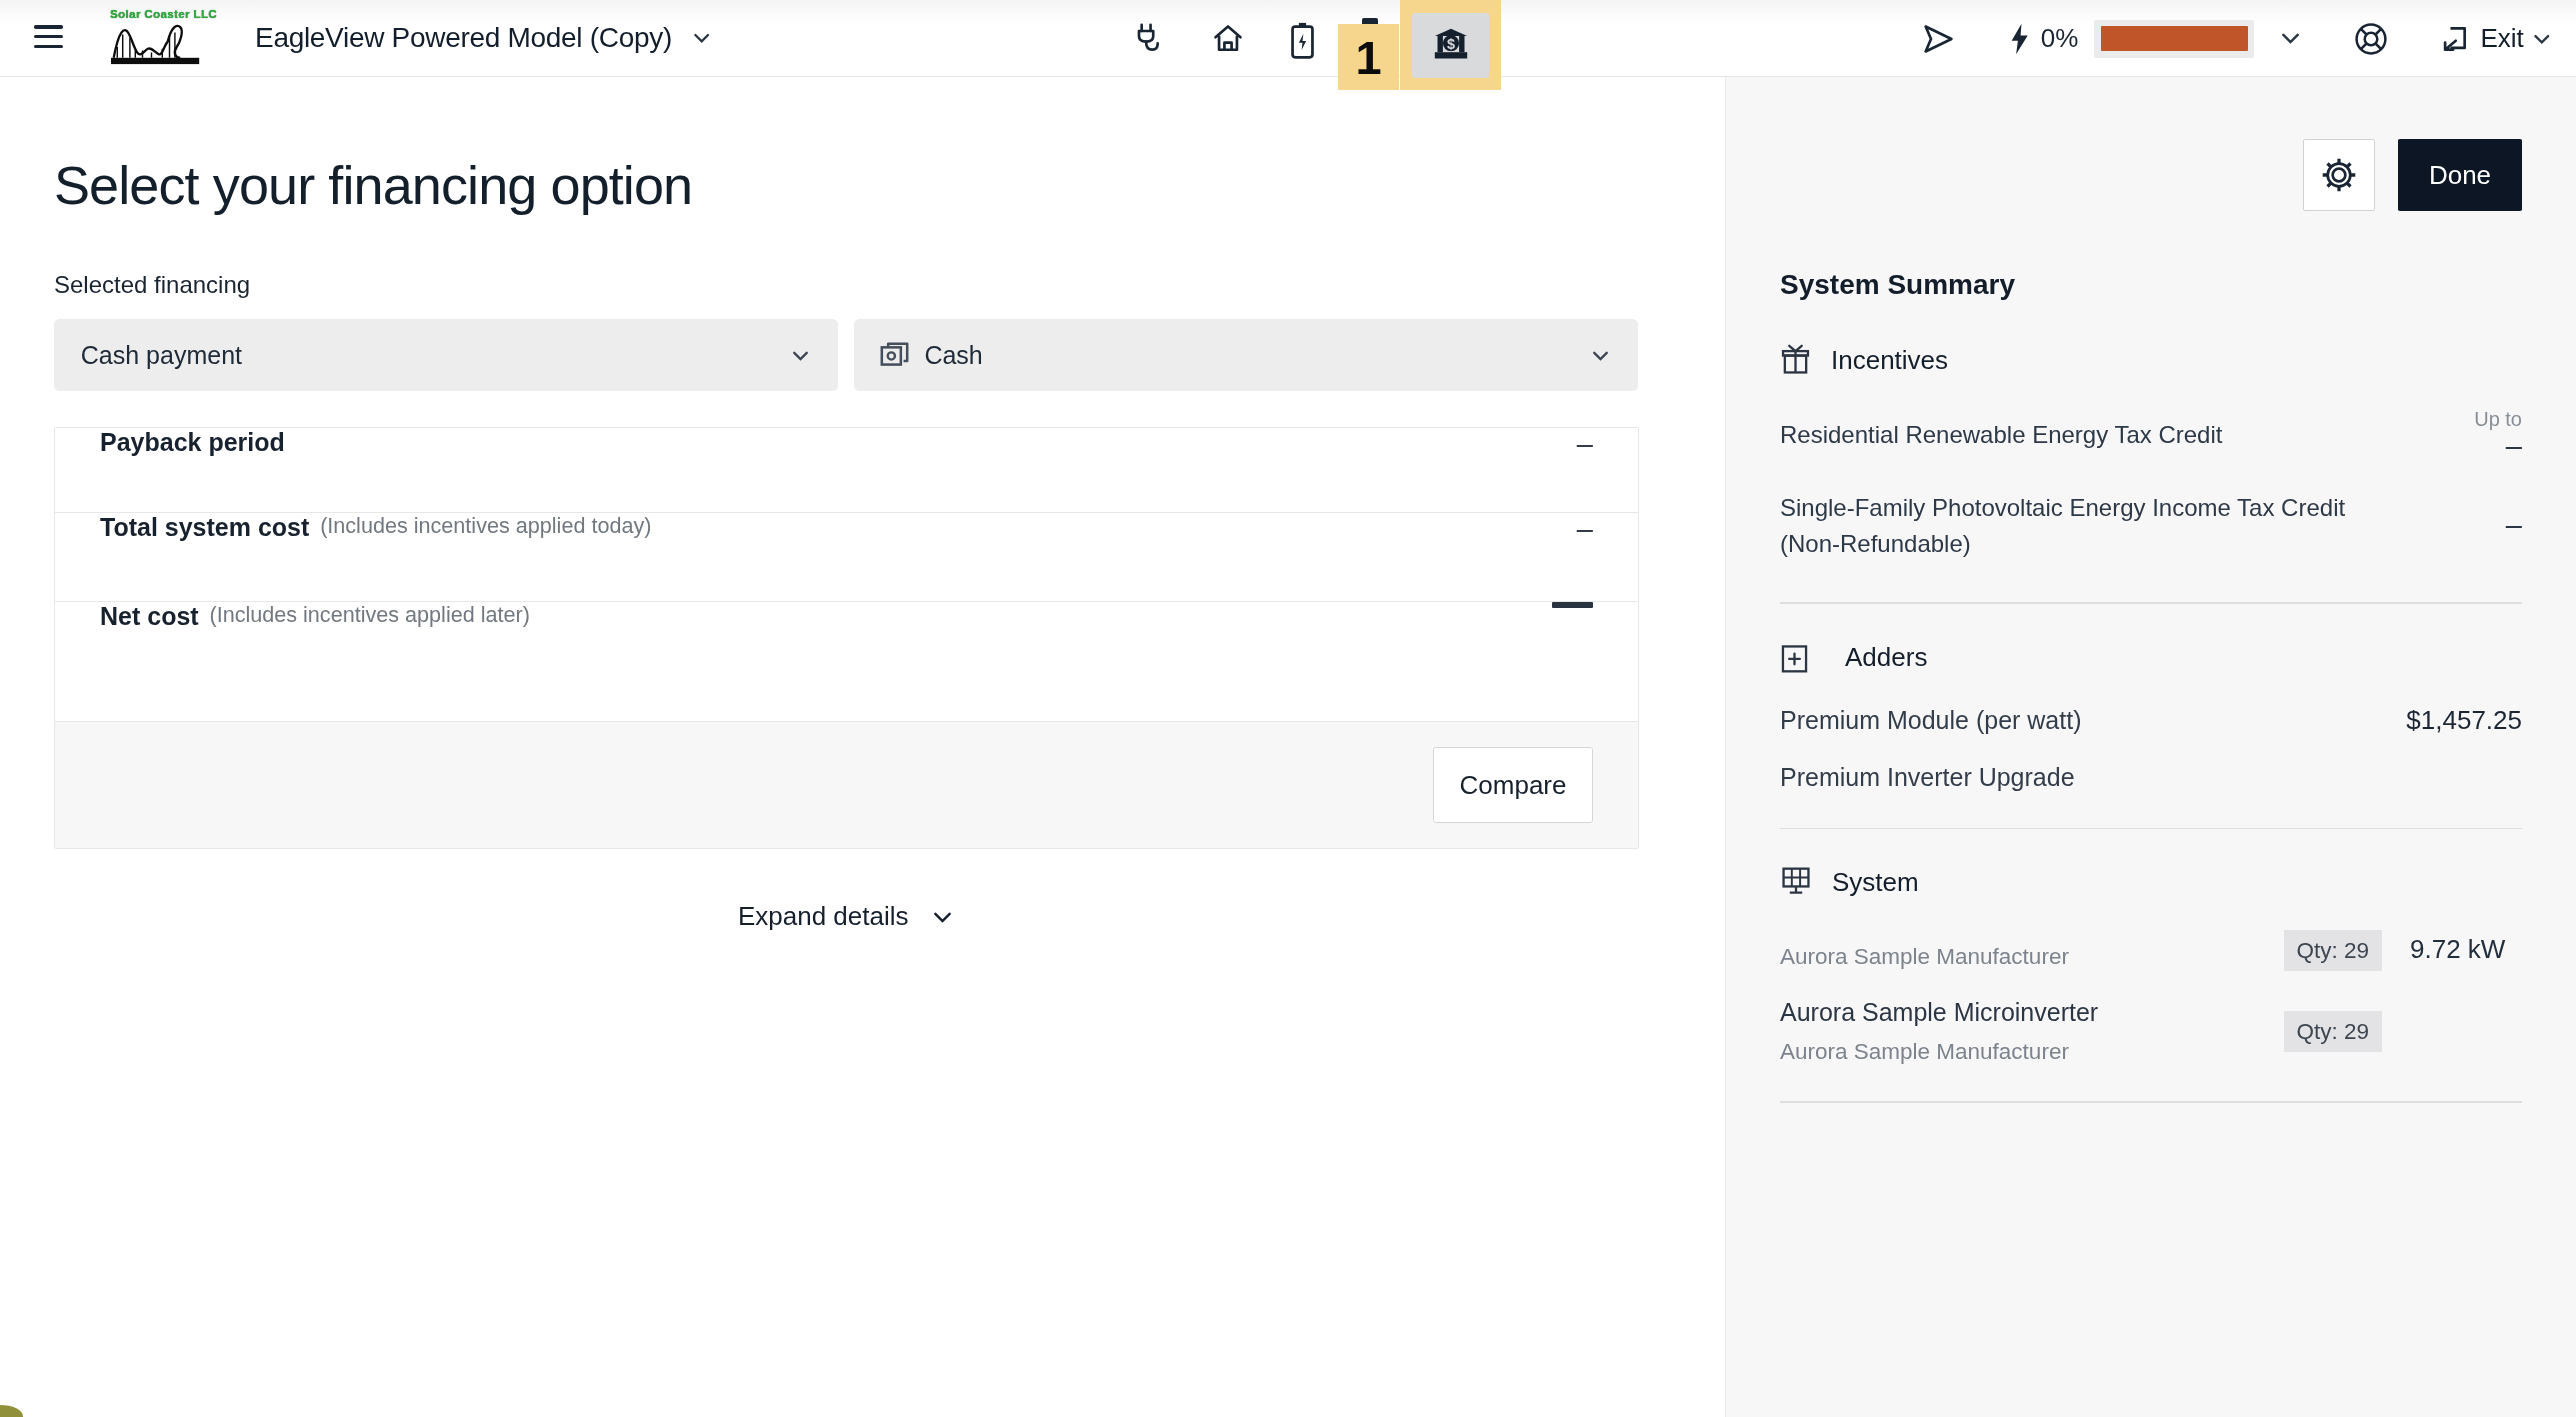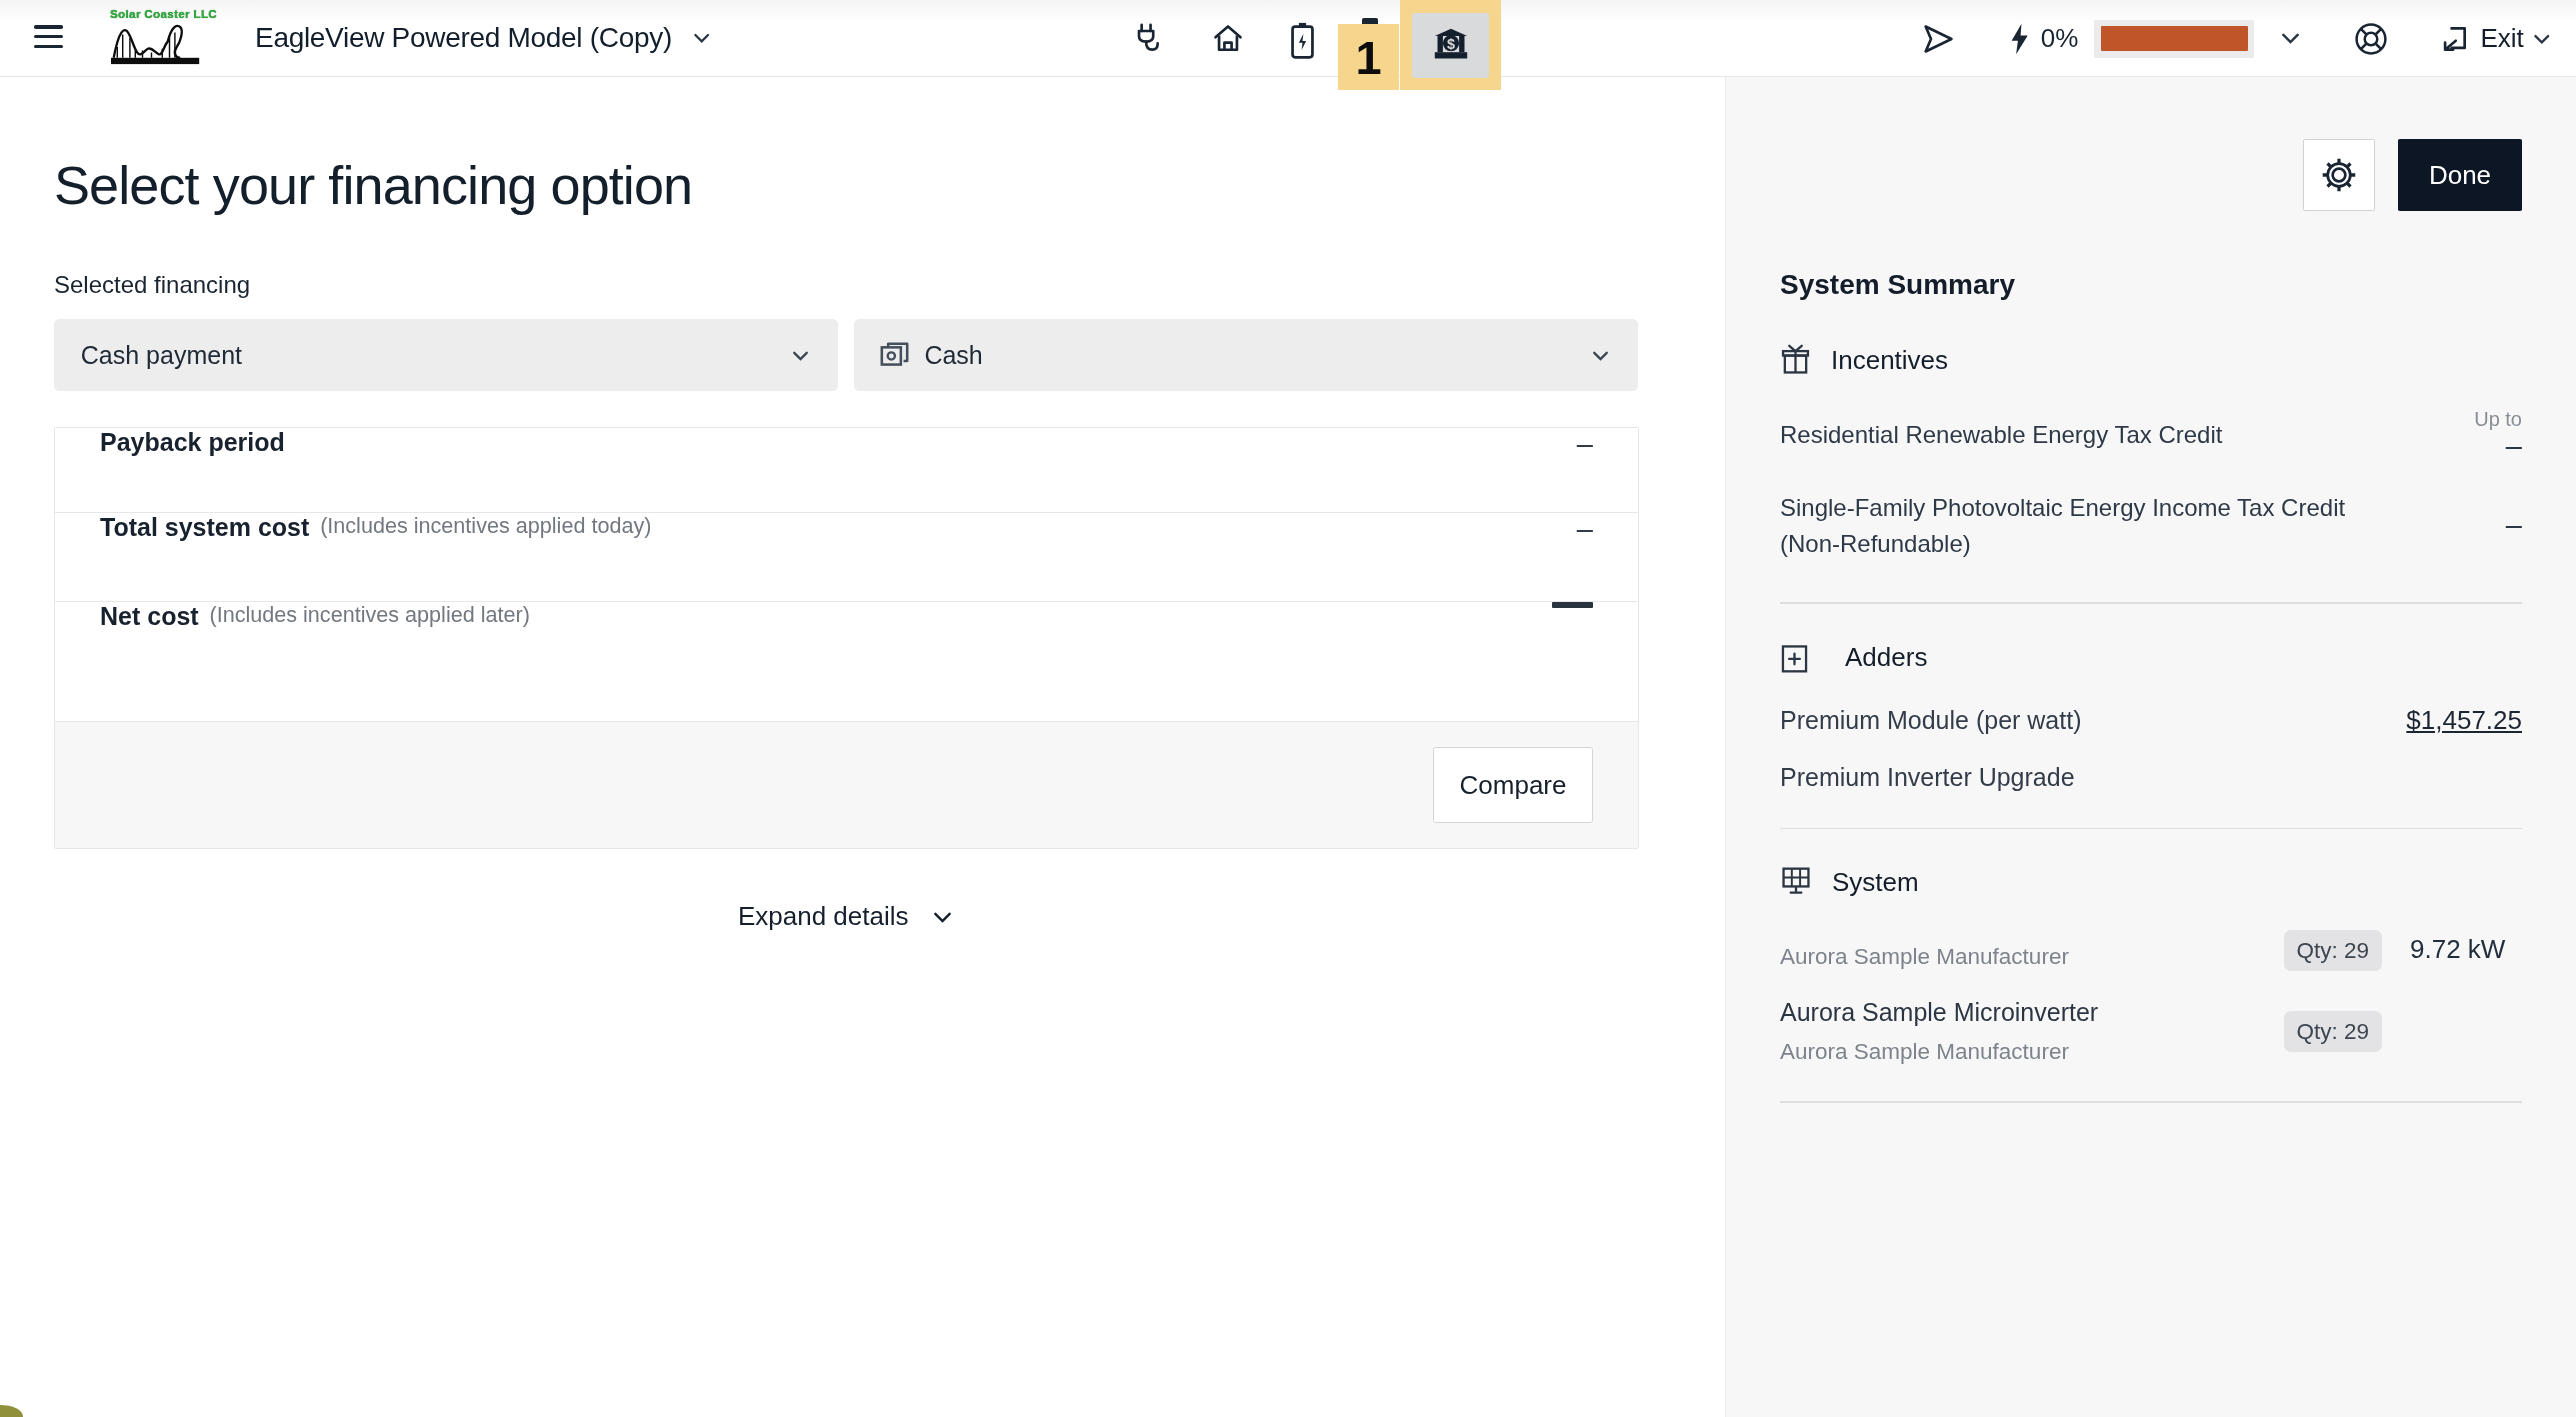--- a/index.html
+++ b/index.html
@@ -79,29 +79,29 @@
   .inc-row-1 { margin-top:32px; }
   .inc-row-2 { margin-top:27px; }
   .inc-name { font-size:24px; color:#2e3947; max-width:612px; line-height:1.5; }
   .inc-right { margin-left:auto; text-align:right; }
   .inc-upto { font-size:20px; color:#878e96; }
   .inc-dash { font-size:29px; color:#2b3644; line-height:1.1; }
   .divider { height:1.8px; background:#dedee1; }
   .div-1 { margin-top:40px; } .div-2 { margin-top:36px; } .div-3 { margin-top:36px; }
   .add-row { display:flex; align-items:center; font-size:25px; color:#333d4a; }
   .add-row-1 { margin-top:31px; } .add-row-2 { margin-top:27px; }
-  .add-val { margin-left:auto; font-size:26px; color:#1c2633;text-decoration:underline; }
+  .add-val { margin-left:auto; font-size:26px; color:#1c2633; }
   .sys-item { display:flex; align-items:center; }
   .sys-item-1 { margin-top:31px; } .sys-item-2 { margin-top:27px; }
   .sys-left { width:504px; }
   .sys-name { font-size:25px; color:#2c3643; }
   .sys-mfr { font-size:22.5px; color:#7c838c; margin-top:12.6px; }
   .sys-qty-col { width:126px; }
   .qty-badge { display:inline-block; background:#e3e3e5; color:#3c4550; font-size:22.5px;
-    padding:7.2px 12.6px; border-radius:7px; }
+    padding:7.2px 12.6px; border-radius:0; }
   .sys-cap { width:108px; font-size:26px; color:#232e3c; line-height:1.5; align-self:flex-start; }
   .corner-blob { position:absolute; left:0; bottom:0; width:23.4px; height:11.7px;
     background:#90903a; border-top-right-radius:100%; }
   svg { display:block; }
 </style>
 </head>
 <body>
 
 <div class="topbar">
   <div class="hamburger">

